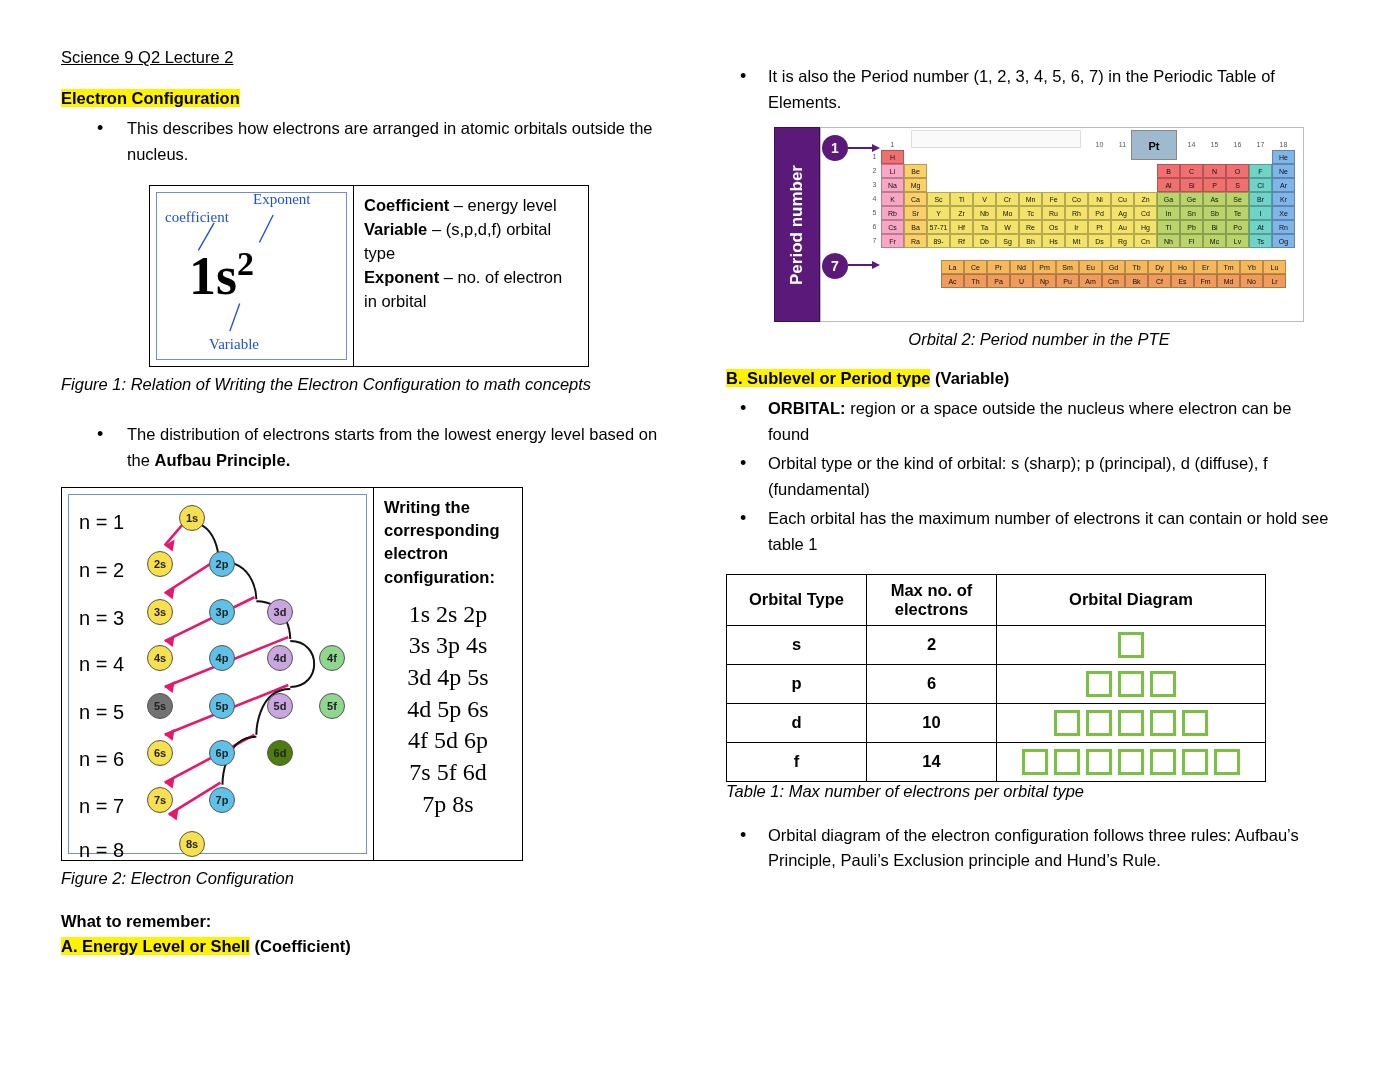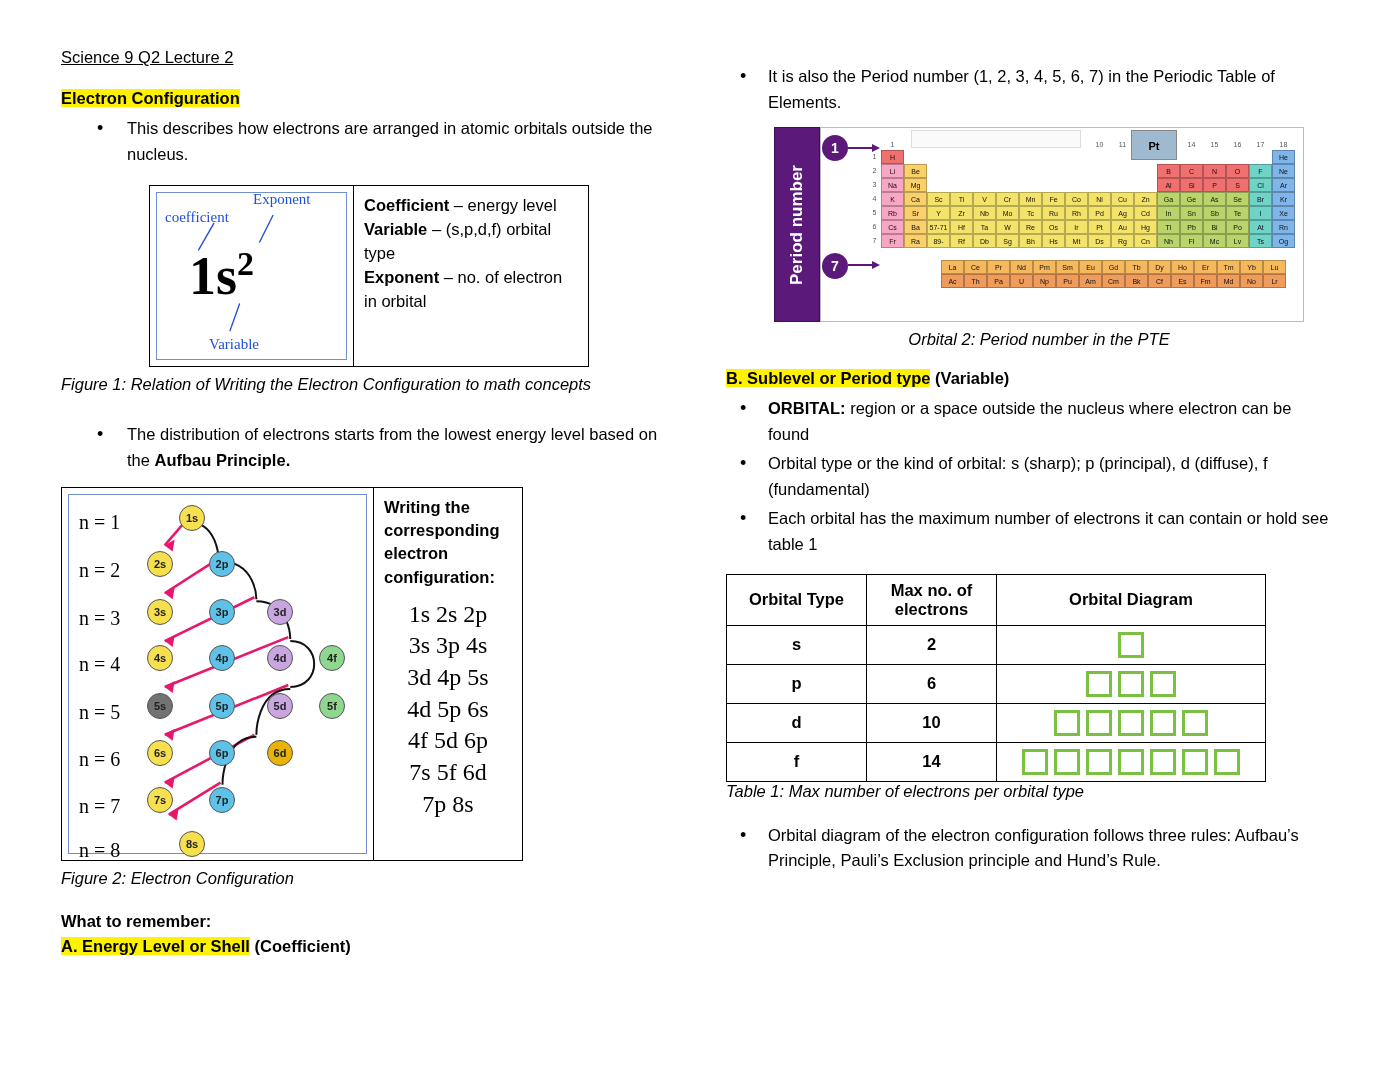--- a/index.html
+++ b/index.html
@@ -122,21 +122,21 @@
     border-right: 1px solid #000;
     padding: 6px;
   }
   .aufbau-inner {
     border: 1px solid #6f8fd0;
     position: relative;
     height: 360px;
   }
   .nlabel {
     position: absolute;
-    font-family: Liberation Serif, serif;
+    font-family: Liberation Sans, sans-serif;
     font-size: 20px;
     left: 10px;
   }
   .orb {
     position: absolute;
     width: 26px; height: 26px;
     border-radius: 50%;
     border: 1px solid #555;
     font-size: 11px;
     font-weight: bold;
@@ -325,21 +325,21 @@
             <span class="orb" style="left:78px;top:150px;background:#f7e04d">4s</span>
             <span class="orb" style="left:140px;top:150px;background:#5ec2e8">4p</span>
             <span class="orb" style="left:198px;top:150px;background:#c9a6e0">4d</span>
             <span class="orb" style="left:250px;top:150px;background:#8fd68f">4f</span>
             <span class="orb" style="left:78px;top:198px;background:#737373">5s</span>
             <span class="orb" style="left:140px;top:198px;background:#5ec2e8">5p</span>
             <span class="orb" style="left:198px;top:198px;background:#c9a6e0">5d</span>
             <span class="orb" style="left:250px;top:198px;background:#8fd68f">5f</span>
             <span class="orb" style="left:78px;top:245px;background:#f7e04d">6s</span>
             <span class="orb" style="left:140px;top:245px;background:#5ec2e8">6p</span>
-            <span class="orb" style="left:198px;top:245px;background:#eab308">6d</span>
+            <span class="orb" style="left:198px;top:245px;background:#4d7c0f">6d</span>
             <span class="orb" style="left:78px;top:292px;background:#f7e04d">7s</span>
             <span class="orb" style="left:140px;top:292px;background:#5ec2e8">7p</span>
             <span class="orb" style="left:110px;top:336px;background:#f7e04d">8s</span>
           </div>
         </div>
         <div class="config">
           <div class="config-head">Writing the corresponding electron configuration:</div>
           <div class="config-line">1s 2s 2p</div>
           <div class="config-line">3s 3p 4s</div>
           <div class="config-line">3d 4p 5s</div>

